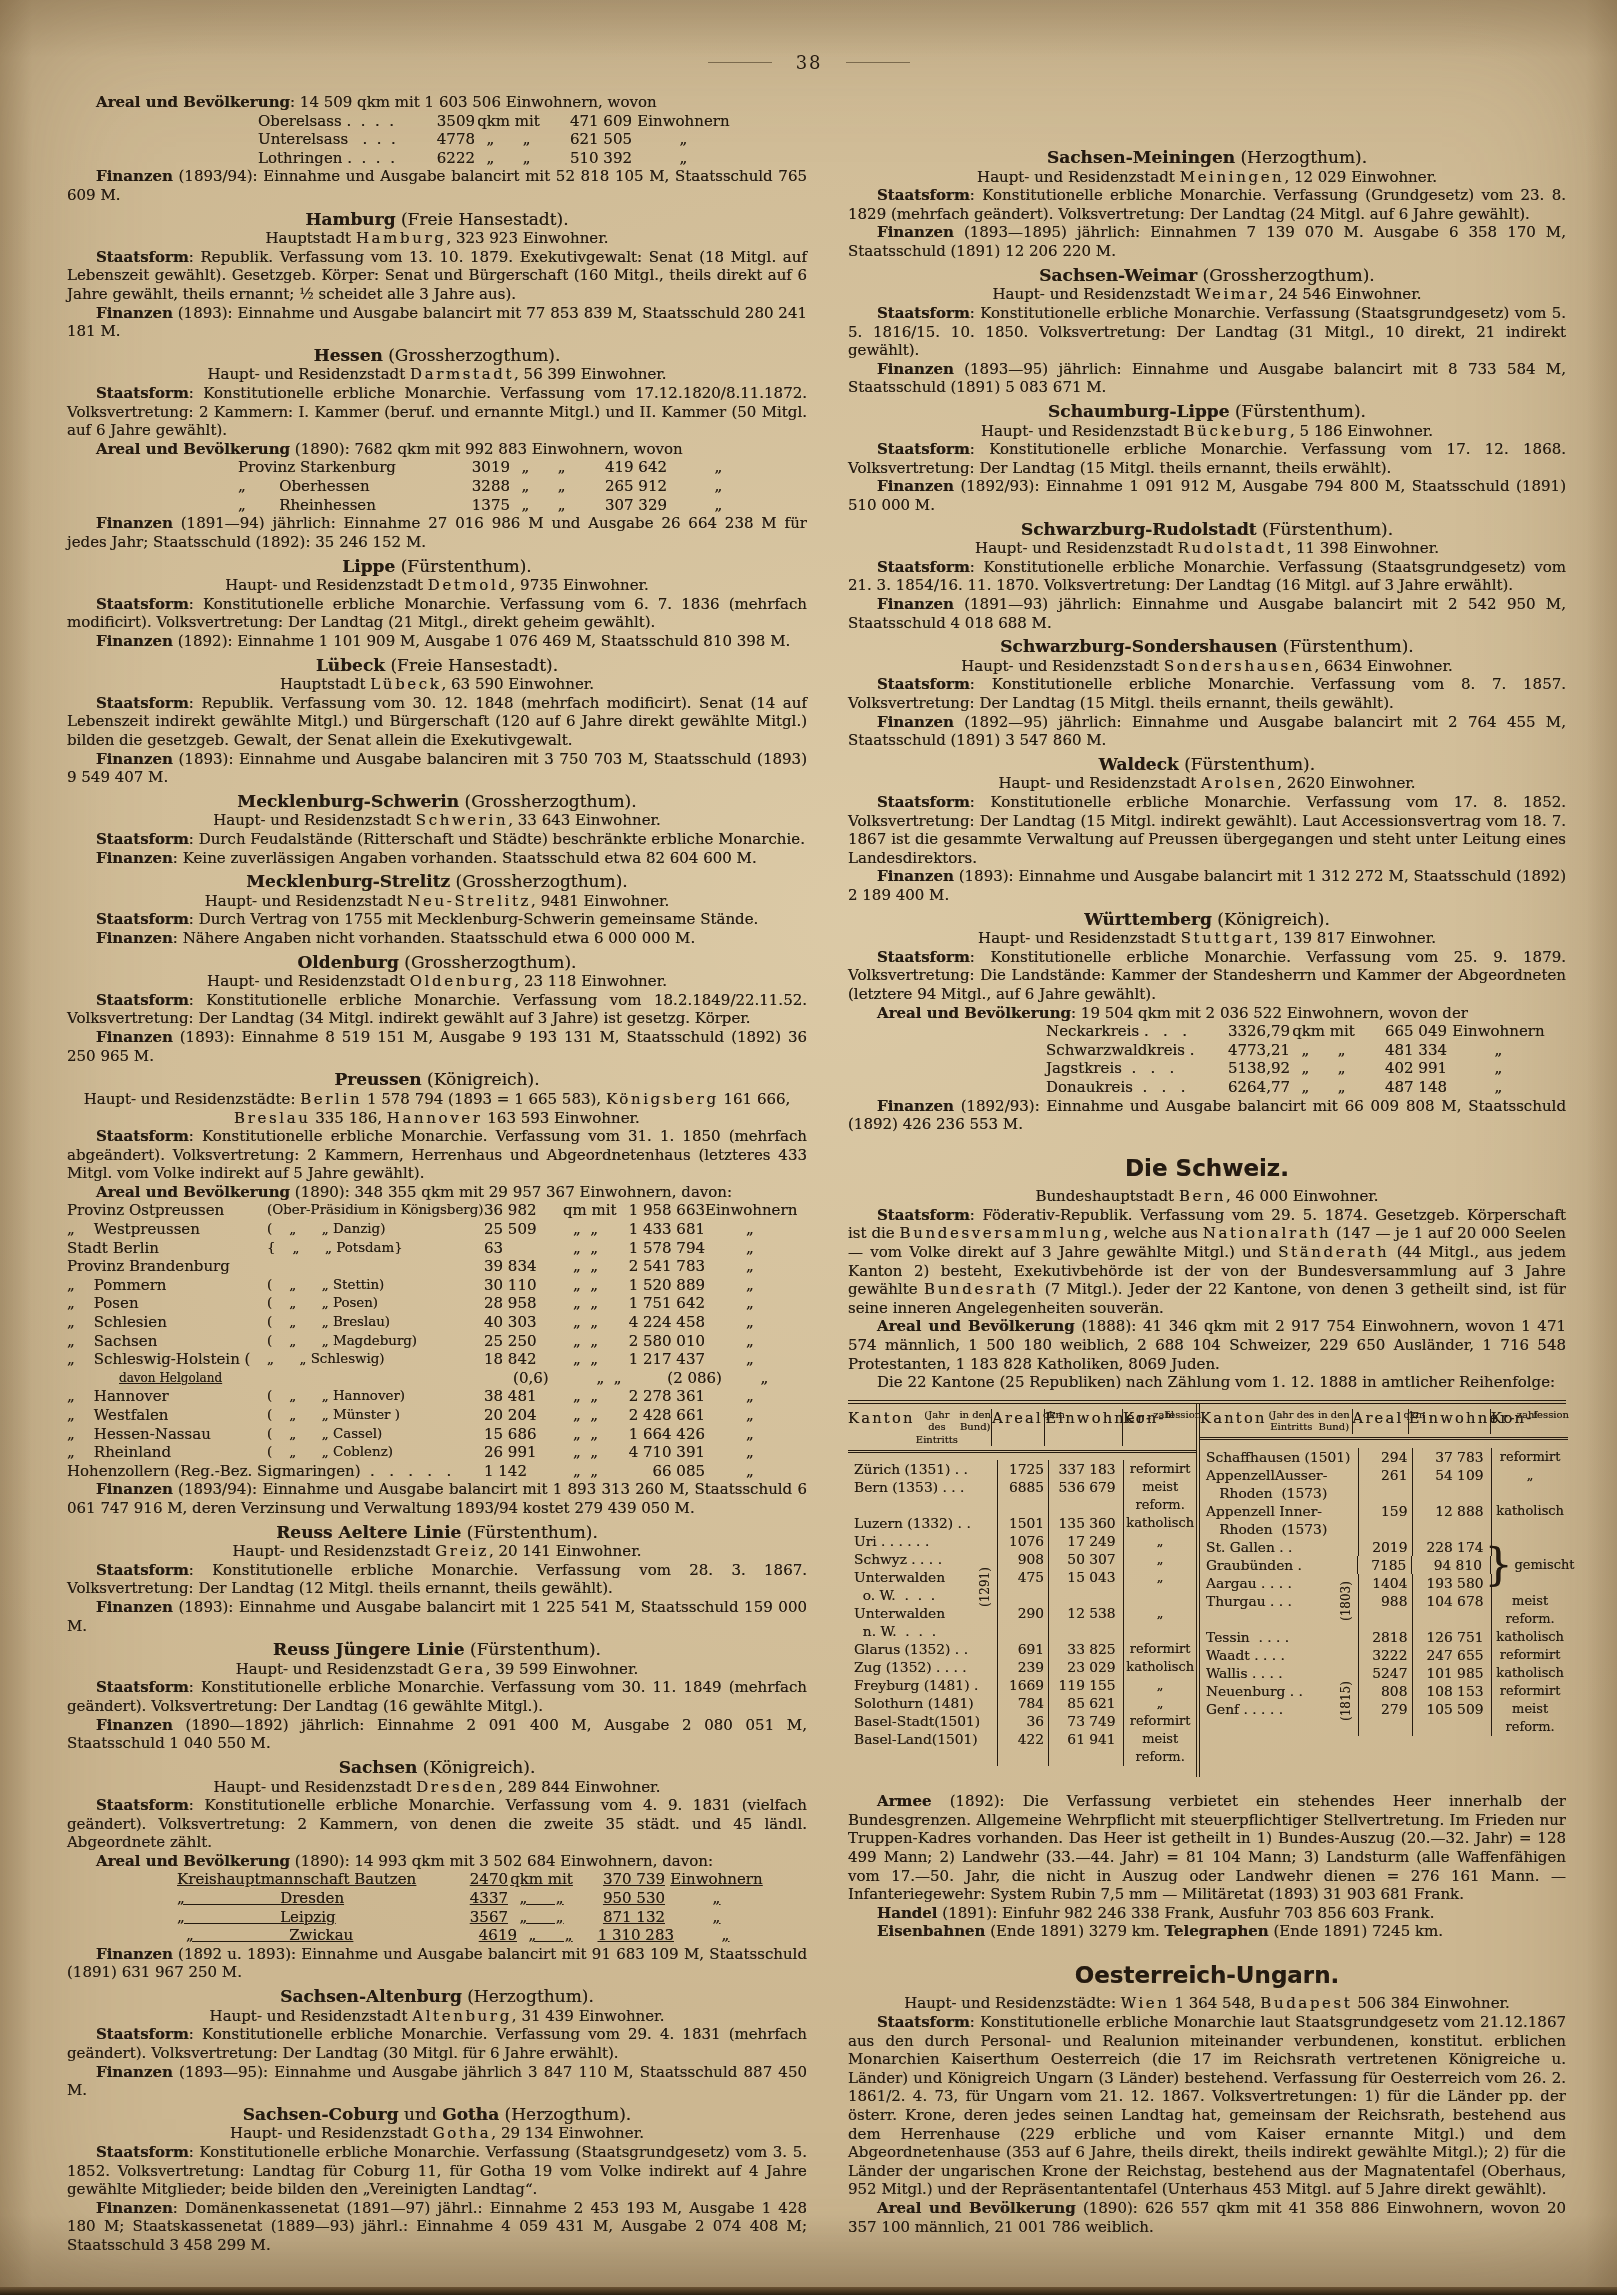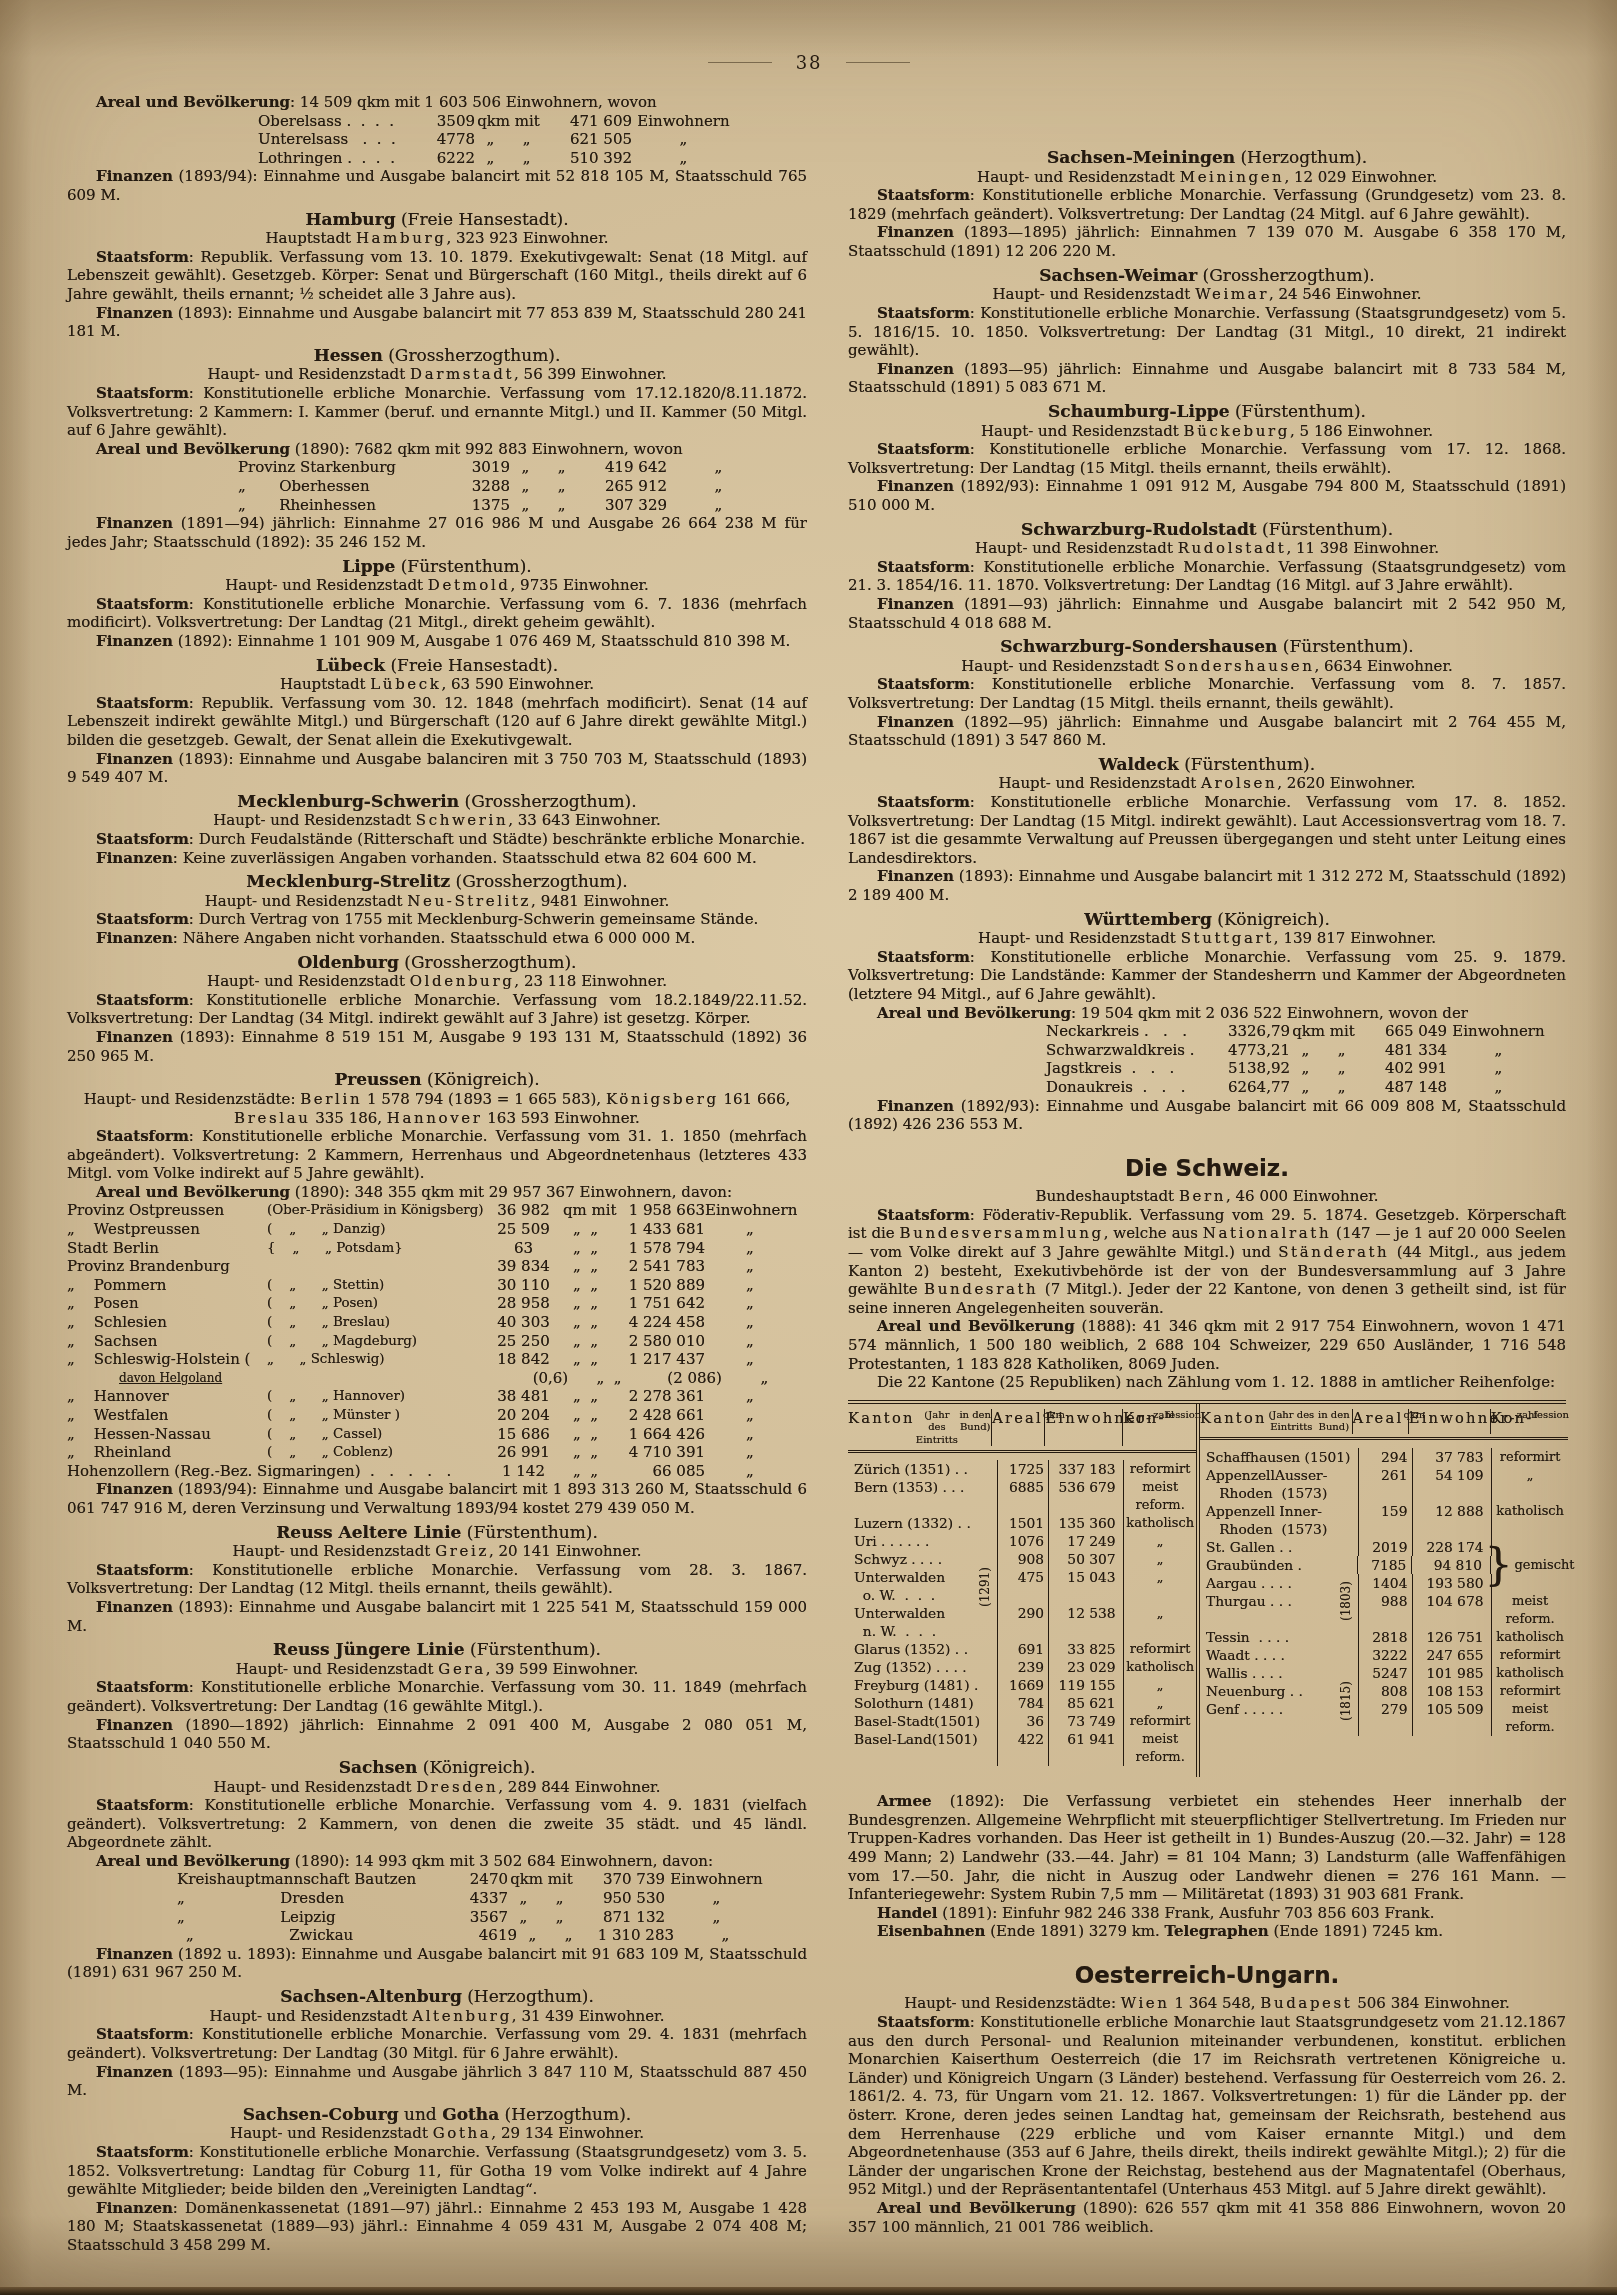--- a/index.html
+++ b/index.html
@@ -35,21 +35,21 @@
   .centerline{text-align:center;}
   .para{text-align:justify;text-indent:29px;}
   .rows .row{display:flex;}
   .rows span{white-space:pre;}
   .stat .c1{width:72px;text-align:right;}
   .stat .c2{width:67px;text-align:center;}
   .stat .c3{width:90px;text-align:right;}
   .stat .c4{width:103px;text-align:center;}
   .pr .c0{width:200px;}
   .pr .c1{width:217px;font-size:13.4px;}
-  .pr .c2{width:79px;text-align:center;}
+  .pr .c2{width:79px;text-align:left;}
   .pr .c3{width:45px;text-align:center;}
   .pr .c4{width:97px;text-align:right;}
   .pr .c5{width:90px;text-align:center;}
   .wide{width:417px !important;}
   .ind{padding-left:52px;font-size:12px;text-decoration:underline;}
   
   .ctable{display:flex;border-top:4.3px double var(--ink);margin:8.6px 0 15.5px 0;}
   .chalf{width:348px;}
   .chalf.second{width:368px;border-left:4.3px double var(--ink);}
   .chead{display:flex;border-bottom:3.4px double var(--ink);padding:4.3px 0 3.4px 0;}
@@ -312,21 +312,21 @@
       <div><span>Haupt- und Residenzstadt </span><span class="spaced">Gera</span><span>, 39 599 Einwohner.</span></div>
     </div>
     <div class="para"><span class="b">Staatsform</span><span>: Konstitutionelle erbliche Monarchie.  Verfassung vom 30. 11. 1849 (mehrfach geändert).  Volksvertretung: Der Landtag (16 gewählte Mitgl.).</span></div>
     <div class="para"><span class="b">Finanzen</span><span> (1890—1892) jährlich: Einnahme 2 091 400 M, Ausgabe 2 080 051 M, Staatsschuld 1 040 550 M.</span></div>
     <div class="heading"><span class="b">Sachsen</span><span> (Königreich).</span></div>
     <div class="centerline">
       <div><span>Haupt- und Residenzstadt </span><span class="spaced">Dresden</span><span>, 289 844 Einwohner.</span></div>
     </div>
     <div class="para"><span class="b">Staatsform</span><span>: Konstitutionelle erbliche Monarchie.  Verfassung vom 4. 9. 1831 (vielfach geändert).  Volksvertretung: 2 Kammern, von denen die zweite 35 städt. und 45 ländl. Abgeordnete zählt.</span></div>
     <div class="para"><span class="b">Areal und Bevölkerung</span><span> (1890): 14 993 qkm mit 3 502 684 Einwohnern, davon:</span></div>
-    <div class="rows stat" style="margin-left: 110px;">
+    <div class="rows stat" style="margin-left: 110px; text-decoration: underline;">
       <div class="row">
         <span class="c0" style="width: 259px;">Kreishauptmannschaft Bautzen</span>
         <span class="c1">2470</span>
         <span class="c2">qkm mit</span>
         <span class="c3">370 739</span>
         <span class="c4">Einwohnern</span>
       </div>
       <div class="row">
         <span class="c0" style="width: 259px;">„                    Dresden</span>
         <span class="c1">4337</span>

